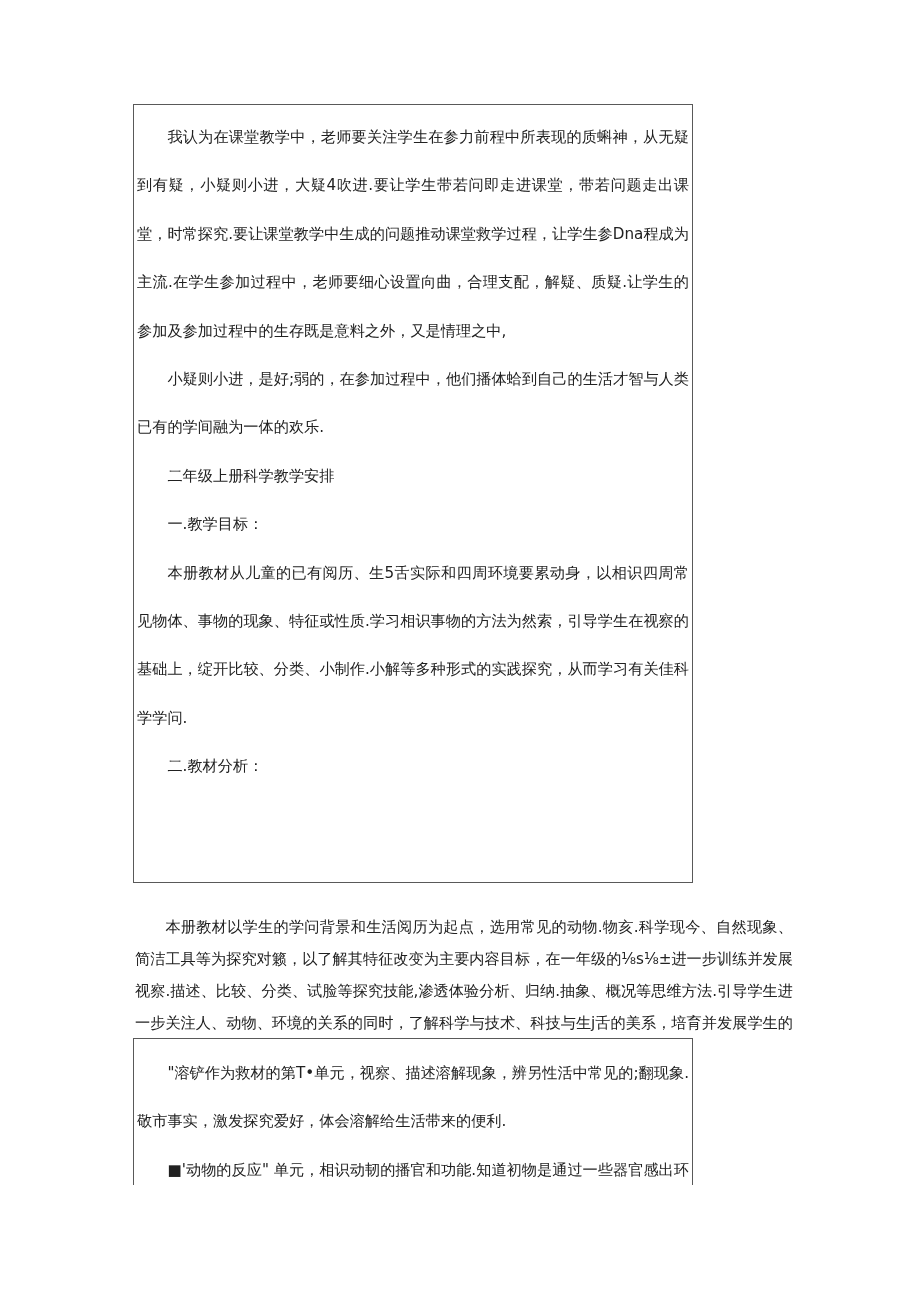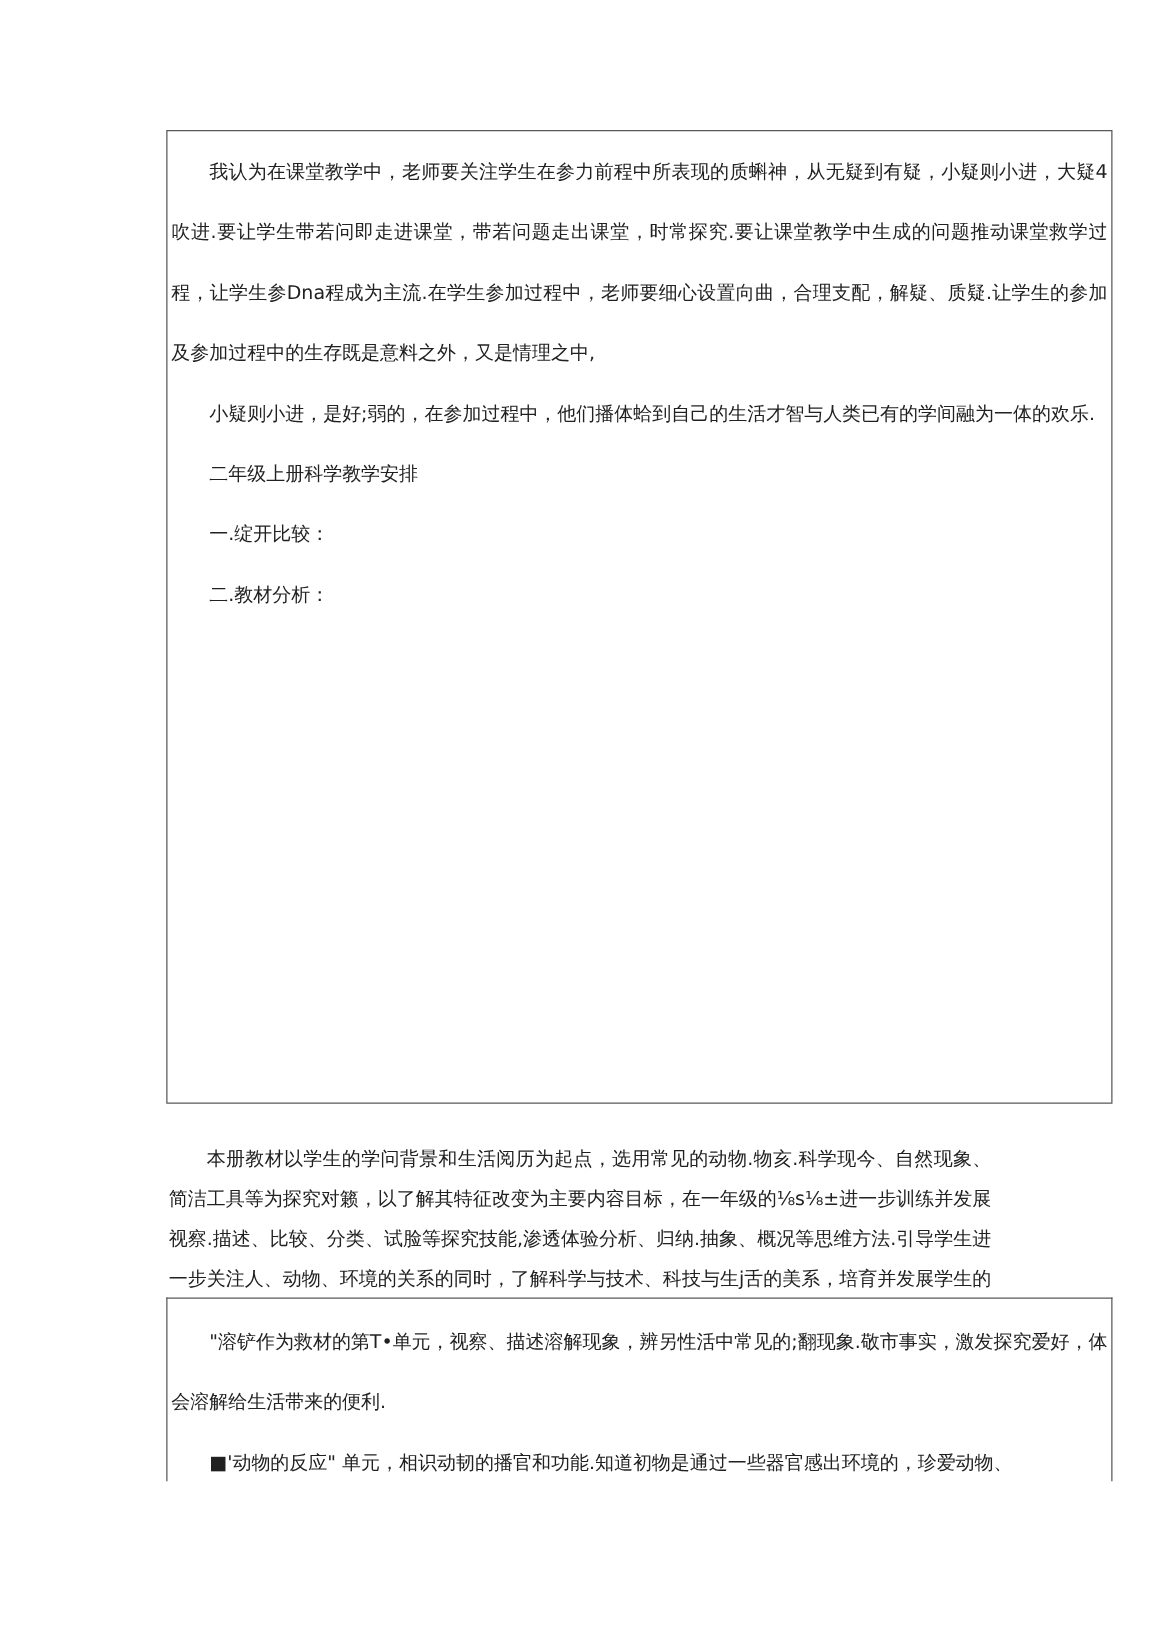--- a/index.html
+++ b/index.html
@@ -8,21 +8,21 @@
     width: 920px;
     height: 1301px;
     position: relative;
     font-family: "DejaVu Sans", "Liberation Sans", sans-serif;
     color: #212121;
     overflow: hidden;
   }
   .text-box {
     position: absolute;
     left: 133px;
-    width: 757px;
+    width: 560px;
     border: 1px solid #595959;
     background: #ffffff;
     font-size: 15.2px;
     line-height: 48.4px;
     text-align: justify;
     overflow: hidden;
   }
   .text-box p { text-indent: 2em; }
   #top-box {
     top: 104px;
@@ -48,21 +48,22 @@
 </style>
 </head>
 <body>
 
 <div>
 
   <section id="top-box" class="text-box">
     <p>我认为在课堂教学中，老师要关注学生在参力前程中所表现的质蝌神，从无疑到有疑，小疑则小进，大疑4吹进.要让学生带若问即走进课堂，带若问题走出课堂，时常探究.要让课堂教学中生成的问题推动课堂救学过程，让学生参Dna程成为主流.在学生参加过程中，老师要细心设置向曲，合理支配，解疑、质疑.让学生的参加及参加过程中的生存既是意料之外，又是情理之中,</p>
     <p>小疑则小进，是好;弱的，在参加过程中，他们播体蛤到自己的生活才智与人类已有的学间融为一体的欢乐.</p>
     <p>二年级上册科学教学安排</p>
-    <p>一.绽开比较：</p>
+    <p>一.教学目标：</p>
+    <p>本册教材从儿童的已有阅历、生5舌实际和四周环境要累动身，以相识四周常见物体、事物的现象、特征或性质.学习相识事物的方法为然索，引导学生在视察的基础上，绽开比较、分类、小制作.小解等多种形式的实践探究，从而学习有关佳科学学问.</p>
     <p>二.教材分析：</p>
   </section>
 
   <section id="middle-section">
     <p>本册教材以学生的学问背景和生活阅历为起点，选用常见的动物.物亥.科学现今、自然现象、简洁工具等为探究对籁，以了解其特征改变为主要内容目标，在一年级的⅛s⅛±进一步训练并发展视察.描述、比较、分类、试脸等探究技能,渗透体验分析、归纳.抽象、概况等思维方法.引导学生进一步关注人、动物、环境的关系的同时，了解科学与技术、科技与生j舌的美系，培育并发展学生的探究爱好.教学目标：</p>
   </section>
 
   <section id="bottom-box" class="text-box">
     <p>"溶铲作为救材的第T•单元，视察、描述溶解现象，辨另性活中常见的;翻现象.敬市事实，激发探究爱好，体会溶解给生活带来的便利.</p>
     <p>■'动物的反应" 单元，相识动韧的播官和功能.知道初物是通过一些器官感出环境的，珍爱动物、</p>

